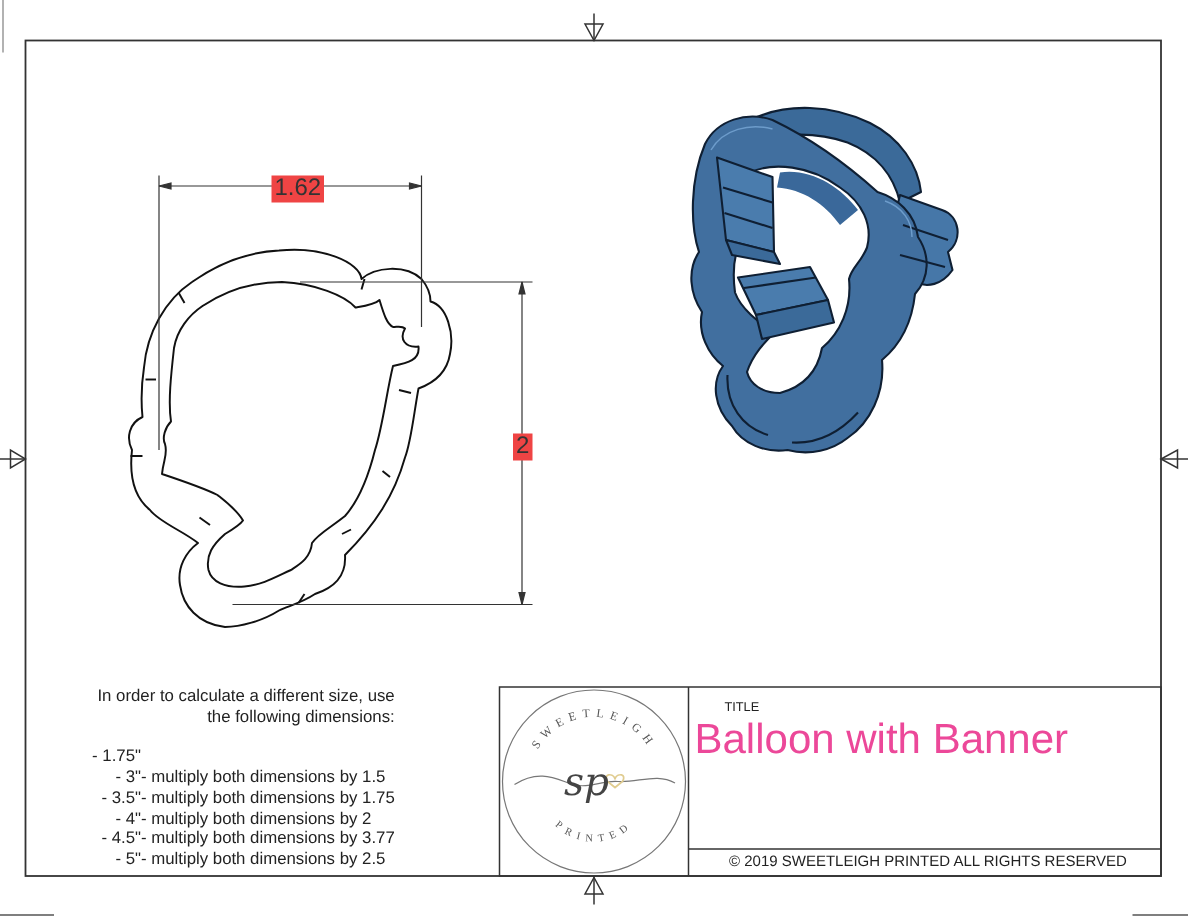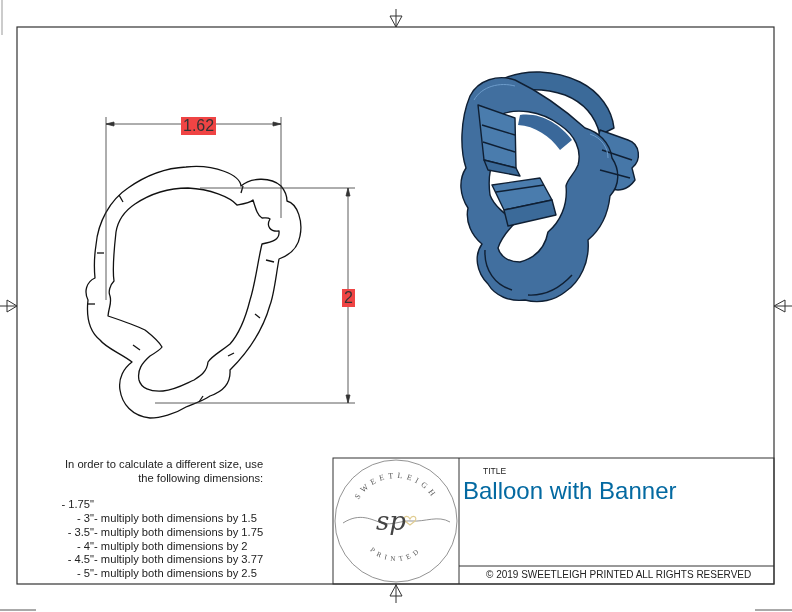--- a/index.html
+++ b/index.html
@@ -3,21 +3,21 @@
 <meta charset="utf-8">
 <style>
   html, body { margin:0; padding:0; background:#ffffff; }
   body { width:792px; height:612px; position:relative; overflow:hidden; font-family:"Liberation Sans", sans-serif; color:#1a1a1a; }
   .abs { position:absolute; }
   svg.canvas { position:absolute; left:0; top:0; }
   .note { position:absolute; left:54px; top:458px; font-size:11.2px; line-height:13.7px; color:#222;text-align:right; }
   .note .row { display:flex; white-space:nowrap; }
   .note .size { width:40px; }
   .tb-title-label { position:absolute; left:463px; top:466px; font-size:8.5px; color:#222;margin-left:20px; }
-  .tb-title { position:absolute; left:463px; top:477px; font-size:24px; color:#0369a1; white-space:nowrap; }
+  .tb-title { position:absolute; left:463px; top:477px; font-size:28px; color:#ec4899; white-space:nowrap; }
   .tb-copy { position:absolute; left:486px; top:569px; font-size:10px; color:#222; white-space:nowrap; }
   .dim-label { position:absolute; font-size:16px; color:#333; background:#ef4444; padding:0 2px; }
 </style>
 </head>
 <body>
 
 <svg class="canvas" width="792" height="612" viewBox="0 0 792 612">
 
   <rect x="17" y="27" width="757" height="557" fill="none" stroke="#333" stroke-width="1.2"></rect>
 

